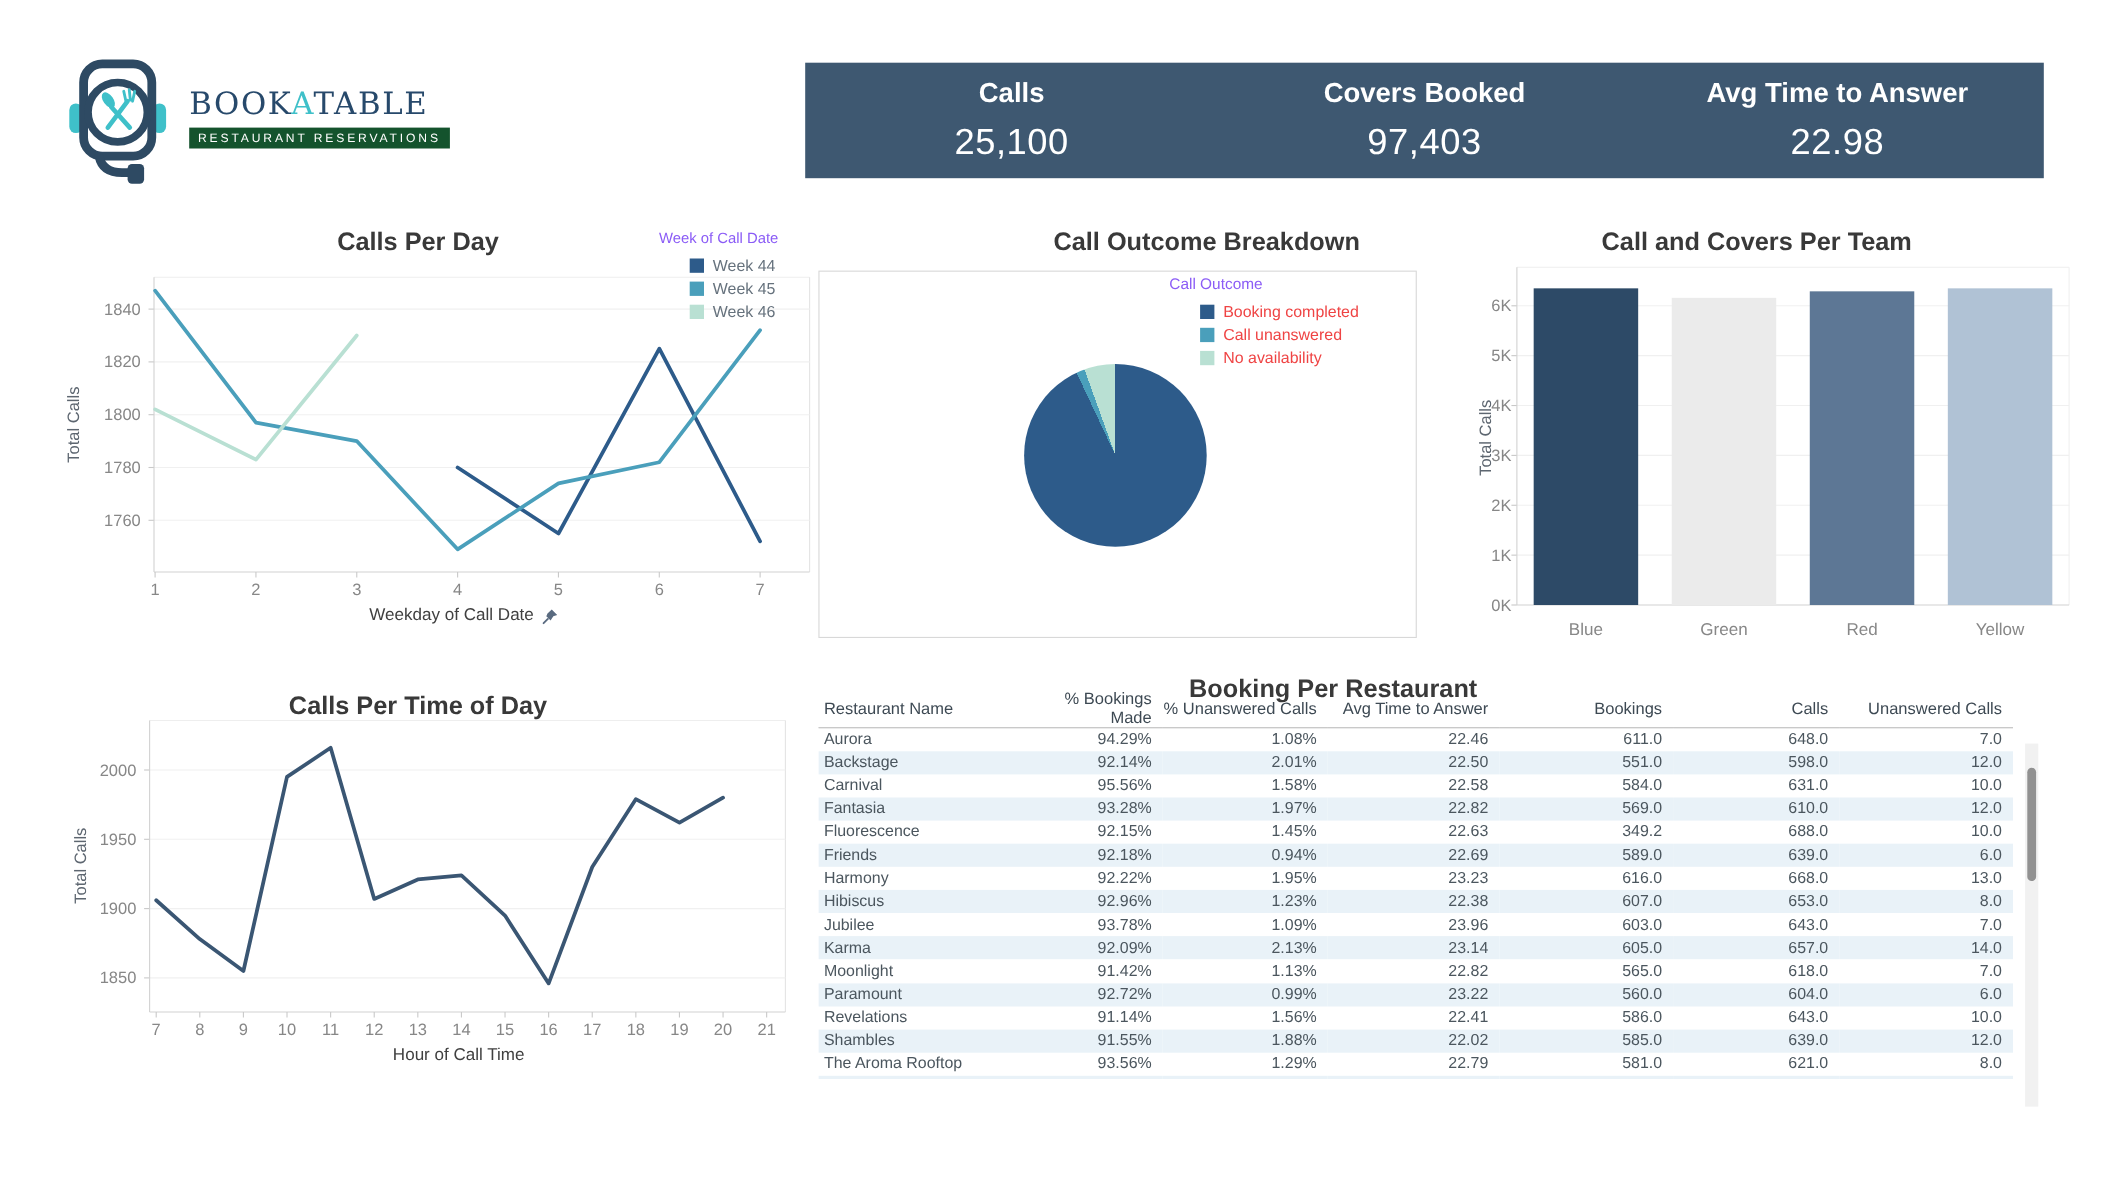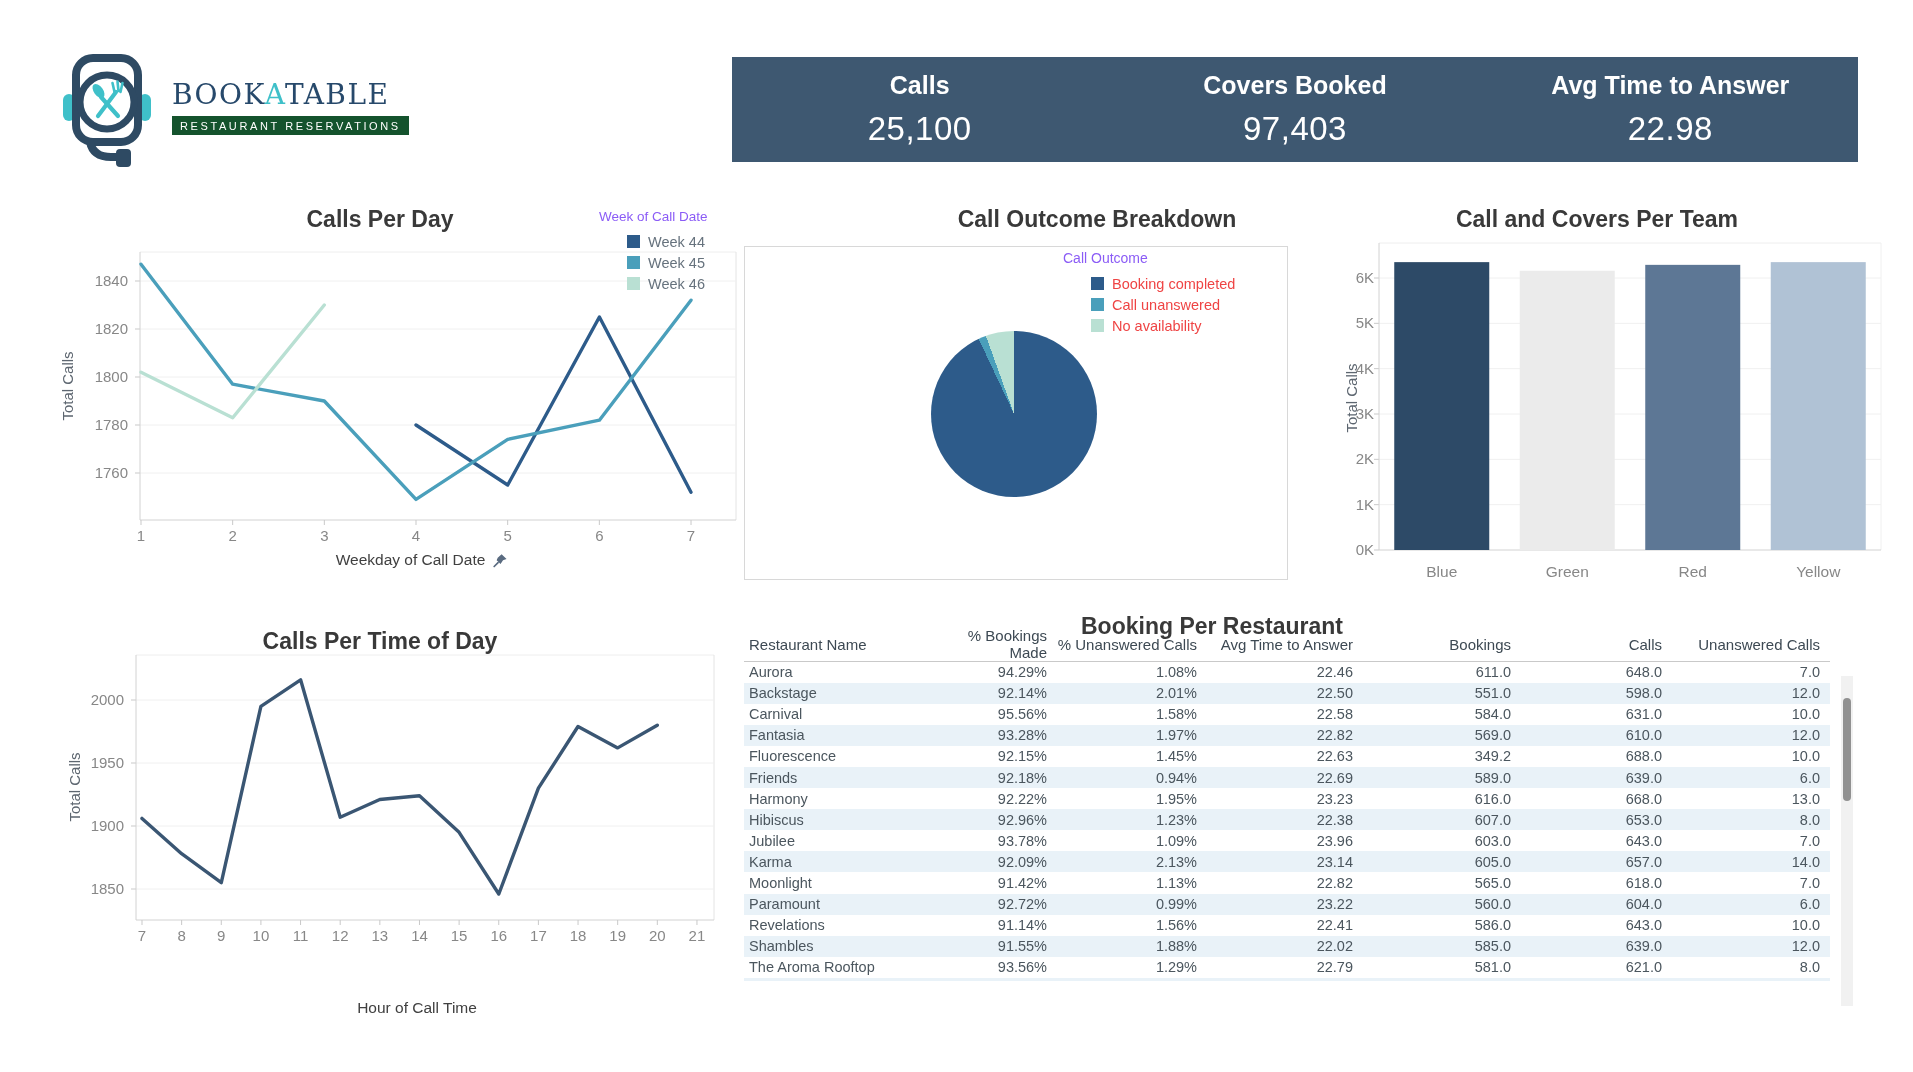--- a/index.html
+++ b/index.html
@@ -223,21 +223,21 @@
   <div class="rot-label" style="left:74px;  top:787px;">Total Calls</div>
   <div class="rot-label" style="left:1351px;top:398px;">Total Calls</div>
 
   <div class="x-axis-label" style="left:422px; top:551px;">
     <span>Weekday of Call Date</span>
     <svg width="17" height="17" viewBox="0 0 24 24">
       <path d="M14 3 L21 10 L16 11.5 L12.5 17 L7 11.5 L8.5 8 Z" fill="#5a6b80"></path>
       <line x1="9" y1="15" x2="3.5" y2="20.5" stroke="#5a6b80" stroke-width="2.4" stroke-linecap="round"></line>
     </svg>
   </div>
-  <div class="x-axis-label" style="left:417px; top:951px;margin-top:48px;">
+  <div class="x-axis-label" style="left:417px; top:951px;">
     <span>Hour of Call Time</span>
   </div>
 
   <div class="legend" style="left:599px; top:209px;">
     <div class="legend-title">Week of Call Date</div>
     <div id="weekLegendItems">
         <div class="legend-item">
           <span class="swatch" style="background: rgb(45, 91, 138);"></span>
           <span>Week 44</span>
         </div>

